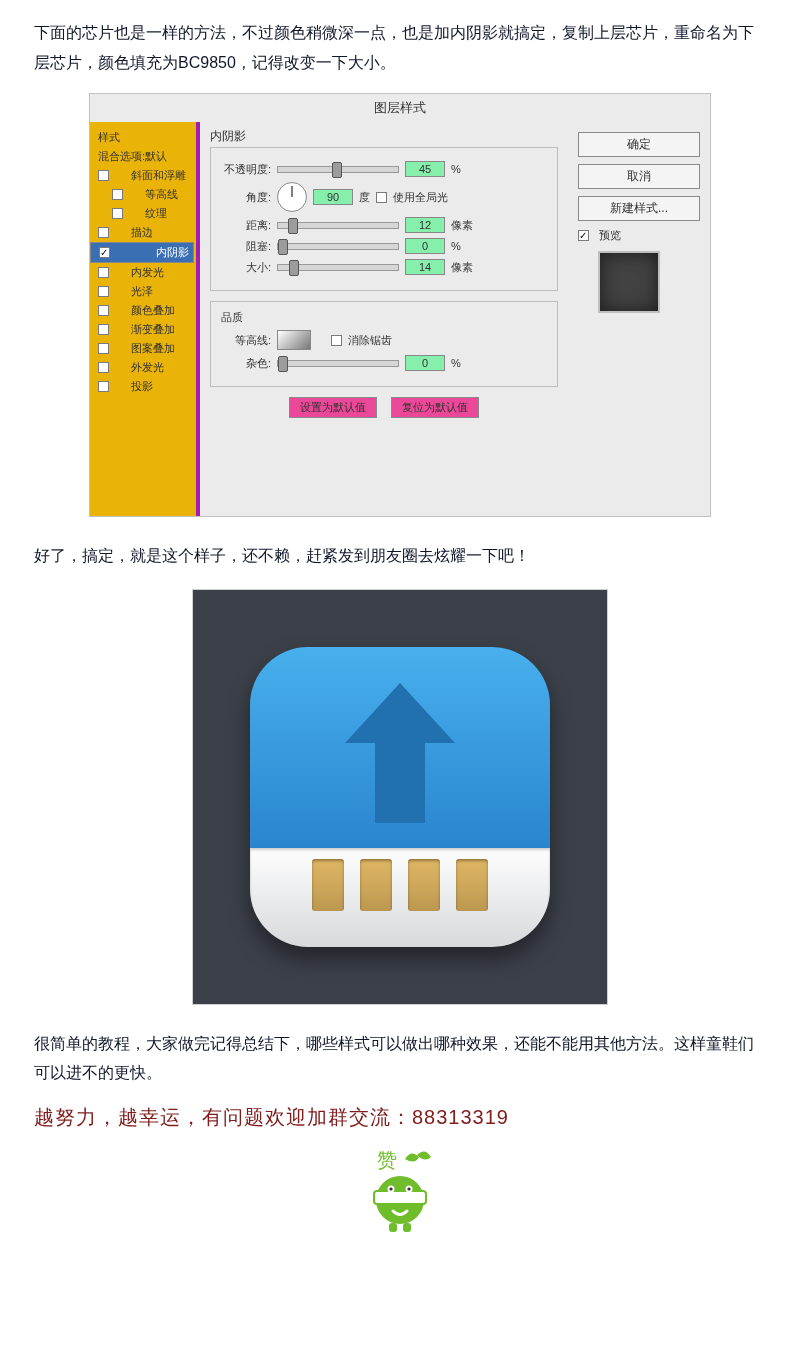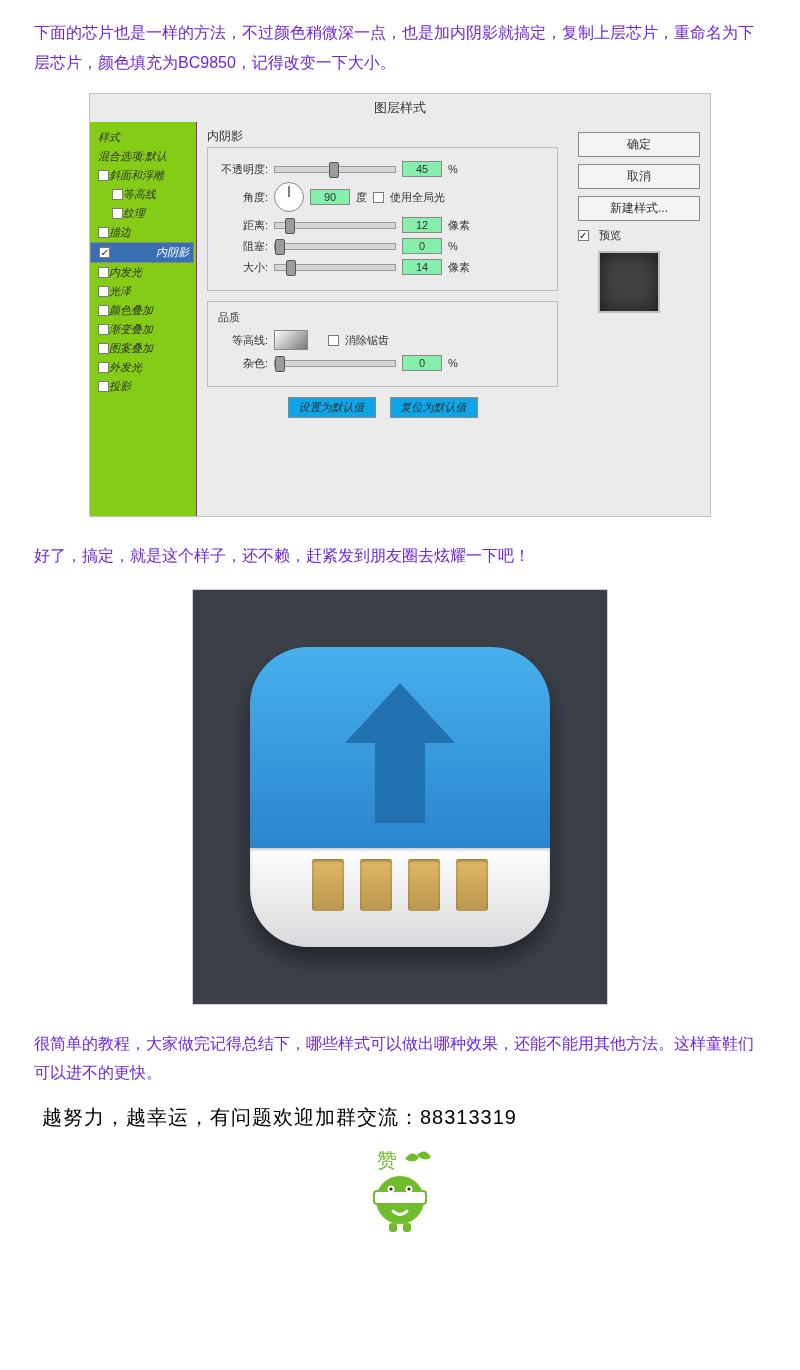--- a/index.html
+++ b/index.html
@@ -2,40 +2,40 @@
 <html><head>
 <meta charset="utf-8">
 <style>
   body {
     margin:0;
     font-family:"Microsoft YaHei","PingFang SC",Arial,sans-serif;
     color:#333;
     background:#fff;
   }
   .page { width:800px; margin:0 auto; padding:10px 34px 40px; box-sizing:border-box; }
-  .paragraph { font-size:16px; line-height:1.85; color:#6d28d9; margin:8px 0 16px; }
-  .contact { font-size:20px; color:#000000; margin:14px 8px; letter-spacing:1px; }
+  .paragraph { font-size:16px; line-height:1.85; color:#0f172a; margin:8px 0 16px; }
+  .contact { font-size:20px; color:#7f1d1d; margin:14px 0; letter-spacing:1px; }
 
   
   .dialog-wrap { display:flex; justify-content:center; margin:10px 0 24px; }
   .dialog {
     width:620px; background:#ebebeb; border:1px solid #c2c2c2;
     font-size:12px; color:#333;
   }
   .dlg-title { text-align:center; font-size:13px; padding:5px 0; }
   .dlg-body { display:flex; }
   .dlg-left {
-    width:106px; border-right:1px solid #a21caf;
-    padding:6px 0 120px; background:#84cc16;font-style:italic;
+    width:106px; border-right:4px solid #a21caf;
+    padding:6px 0 120px; background:#eab308;
   }
   .dlg-left .hdr { padding:2px 8px; font-size:11px; }
   .dlg-left ul{ list-style:none; margin:0; padding:0;}
   .dlg-left li{
     padding:2px 4px 2px 8px; font-size:11px;
-    display:flex; align-items:center; gap:0;
+    display:flex; align-items:center; gap:22px;
   }
   .dlg-left li.sel{ background:#3b6fb3; color:#fff; }
   .chk{
     width:11px;height:11px;border:1px solid #7a7a7a;background:#fff;
     display:inline-block;box-sizing:border-box;flex:0 0 11px;
   }
   .chk.on::after{
     content:"✓";display:block;font-size:10px;line-height:9px;color:#000;
   }
   .ind1{ padding-left:22px !important; }
@@ -67,23 +67,22 @@
   }
   .angle .needle{
     position:absolute;left:50%;top:50%;width:1px;height:11px;background:#000;
     transform-origin:top;transform:translate(-50%,0) rotate(180deg);
   }
   .grad{
     width:32px;height:18px;border:1px solid #888;
     background:linear-gradient(135deg,#fff,#777);
   }
   .btn-sm{
-    border:1px solid #8a8a8a;background:#0ea5e9;font-size:11px;
+    border:1px solid #8a8a8a;background:#ec4899;font-size:11px;
     padding:2px 10px;
-    font-style:italic;
   }
   .dlg-right{ width:122px;padding:10px 10px 0;}
   .btn-r{
     display:block;width:100%;border:1px solid #8a8a8a;background:#f4f4f4;
     font-size:12px;text-align:center;padding:3px 0;margin-bottom:7px;box-sizing:border-box;
   }
   .prev-row{display:flex;align-items:center;gap:10px;font-size:11px;margin:4px 0 8px;}
   .prev-box{
     width:58px;height:58px;margin-left:20px;
     background:#424242;border:2px solid #bfbfbf;

